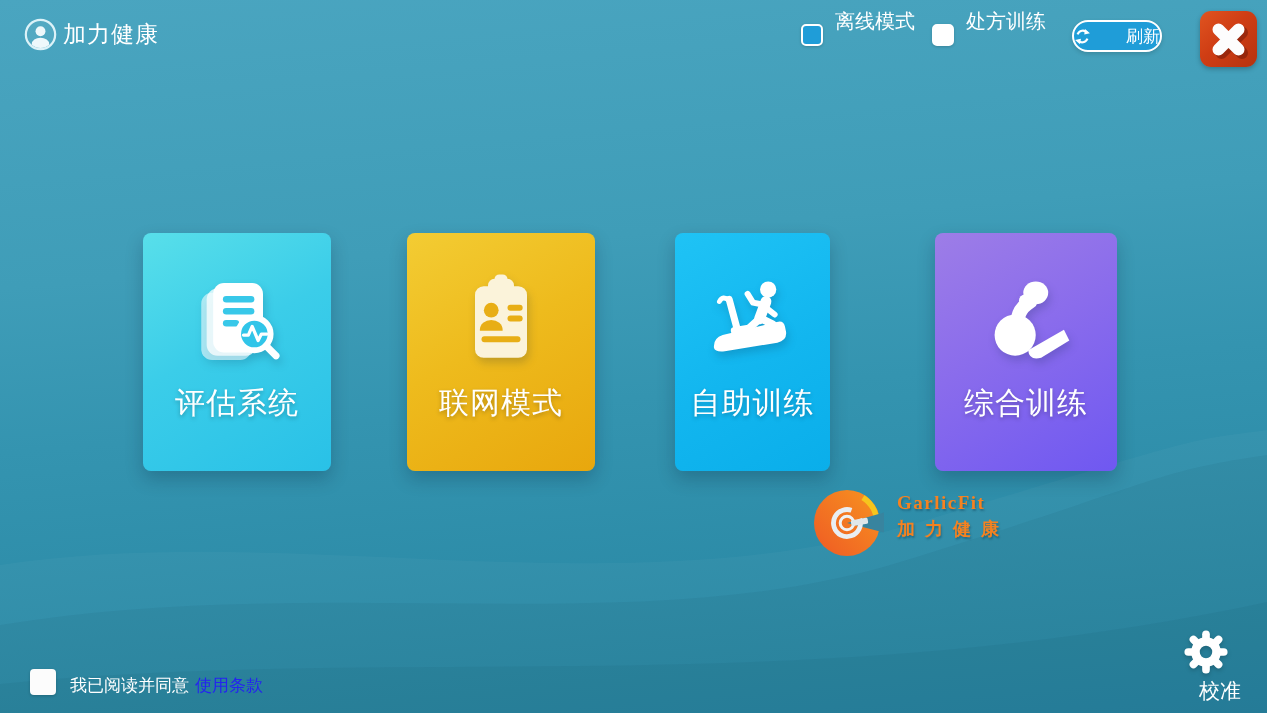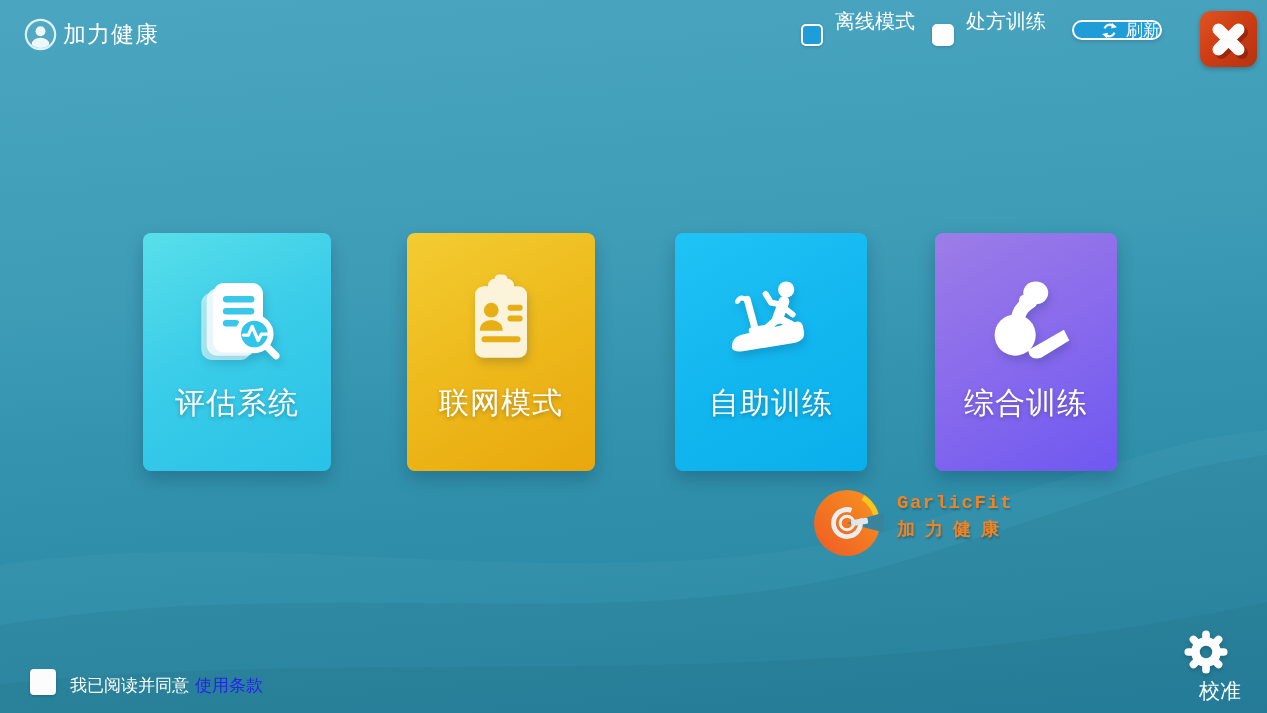--- a/index.html
+++ b/index.html
@@ -1,49 +1,49 @@
 <!DOCTYPE html>
 <html><head>
 <meta charset="utf-8">
 <style>
   html,body{margin:0;padding:0;background:#222;}
   .screen{
     position:relative;width:1267px;height:713px;overflow:hidden;
-    font-family:Liberation Mono, monospace;
+    font-family:Liberation Serif, serif;
     background:linear-gradient(175deg,#4aa5c0 0%,#3f9db8 35%,#3494b0 55%,#24839f 100%);
   }
   .bg-waves{position:absolute;inset:0;z-index:0;pointer-events:none;}
   .layer{position:absolute;z-index:1;}
 
   
   .avatar{left:24px;top:18px;width:33px;height:33px;}
   .app-title{left:63px;top:19px;font-size:23px;color:#fff;letter-spacing:1px;}
   .checkbox{width:22px;height:22px;border:2.5px solid #fff;border-radius:5px;
     box-sizing:border-box;background:#fff;box-shadow:0 1px 3px rgba(0,0,0,.18);cursor:pointer;}
   .checkbox.checked{background:#1f9dd8;}
   .cb1{left:801px;top:24px;} .cb2{left:932px;top:24px;}
   .mode-label{top:8px;font-size:20px;color:#fff;}
   .ml1{left:835px;} .ml2{left:966px;}
-  .refresh-btn{left:1072px;top:20px;width:90px;height:20px;border:2px solid #fff;border-radius:16px;
-    background:#1f9dd8;box-sizing:border-box;display:flex;align-items:center;justify-content:flex-end;
+  .refresh-btn{left:1072px;top:20px;width:90px;height:32px;border:2px solid #fff;border-radius:16px;
+    background:#1f9dd8;box-sizing:border-box;display:flex;align-items:center;justify-content:space-between;
     gap:8px;color:#fff;font-size:17px;cursor:pointer;box-shadow:0 2px 4px rgba(0,0,0,.15);}
   .close-btn{left:1200px;top:11px;width:57px;height:56px;border-radius:11px;cursor:pointer;
     background:linear-gradient(135deg,#e05420 0%,#cf3d14 45%,#b53310 100%);
     display:flex;align-items:center;justify-content:center;box-shadow:0 2px 5px rgba(0,0,0,.25);}
 
   
   .card{top:233px;height:238px;border-radius:8px;cursor:pointer;z-index:1;
     display:flex;flex-direction:column;align-items:center;
     box-shadow:0 8px 18px rgba(0,20,40,.22);}
   .card .icon{margin-top:36px;filter:drop-shadow(2px 5px 4px rgba(0,30,60,.18));}
   .card .card-label{margin-top:10px;font-size:30px;color:#fff;letter-spacing:1px;
     text-shadow:0 2px 4px rgba(0,0,0,.25);}
   .card1{left:143px;width:188px;background:linear-gradient(150deg,#58dfea 0%,#3bcde9 45%,#29c1e7 100%);}
   .card2{left:407px;width:188px;background:linear-gradient(150deg,#f3cc33 0%,#eebb1d 45%,#e8a70d 100%);}
-  .card3{left:675px;width:192px;background:linear-gradient(150deg,#1fc3f5 0%,#12b6ef 55%,#0aaeea 100%);text-align:right;}
+  .card3{left:675px;width:155px;background:linear-gradient(150deg,#1fc3f5 0%,#12b6ef 55%,#0aaeea 100%);text-align:right;}
   .card4{left:935px;width:182px;background:linear-gradient(150deg,#9d7de7 0%,#8a6cec 45%,#6f58f1 100%);}
 
   
   .logo-mark{left:810px;top:486px;width:74px;height:74px;}
   .logo-text{left:897px;top:492px;display:flex;flex-direction:column;}
   .brand-en{font-size:19px;font-weight:bold;color:#f58220;letter-spacing:1.5px;
     text-shadow:1px 2px 2px rgba(0,30,50,.3);}
   .brand-cn{margin-top:3px;font-size:18px;font-weight:bold;color:#f58220;letter-spacing:10px;
     text-shadow:1px 2px 2px rgba(0,30,50,.3);}
 

